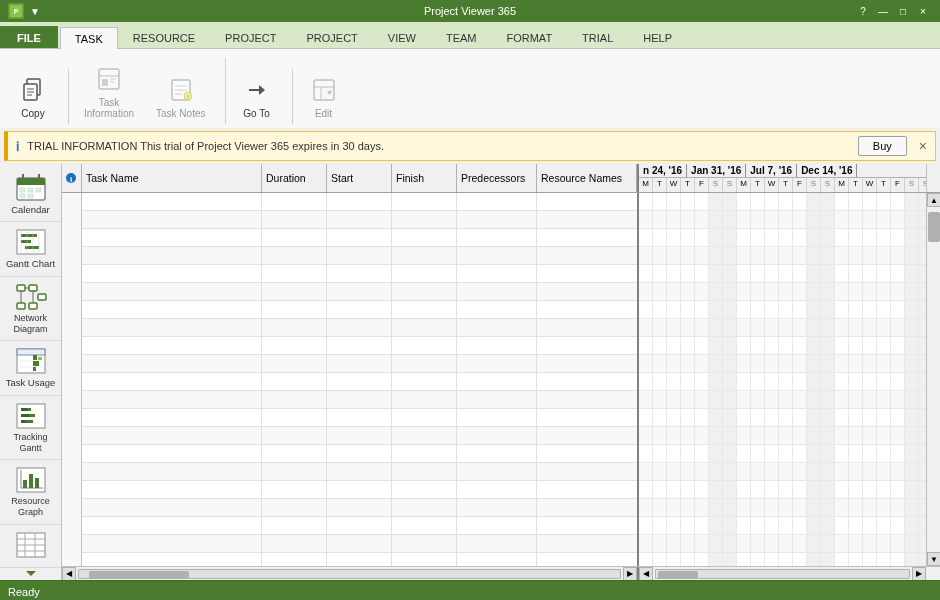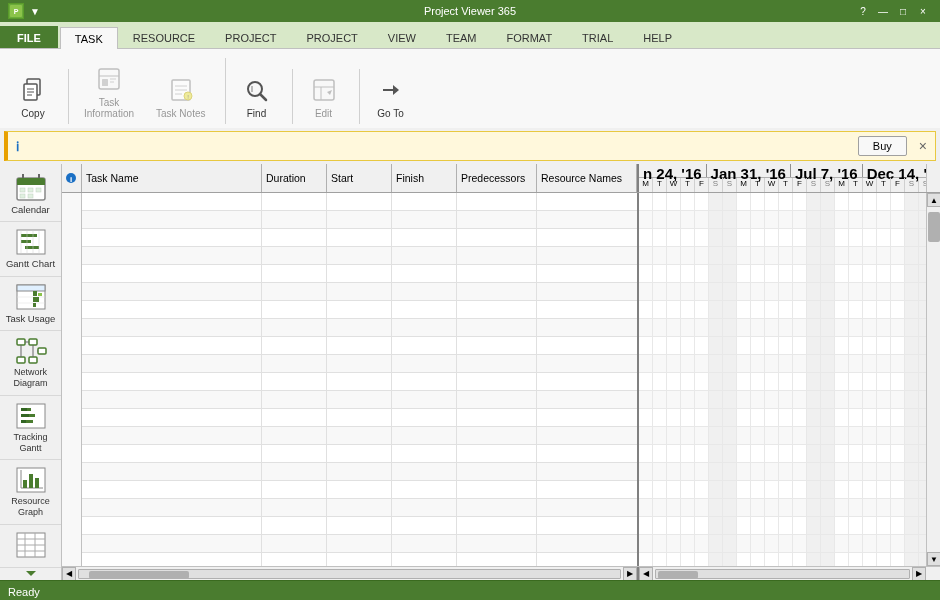--- a/index.html
+++ b/index.html
@@ -98,21 +98,21 @@
       align-items: center;
       background: #f0f0f0;
       font-size: 10.5px;
     }
     .col-task-name { width: 180px; }
     .col-duration { width: 65px; }
     .col-start { width: 65px; }
     .col-finish { width: 65px; }
     .col-predecessors { width: 80px; }
     .col-resource { width: 100px; }
-    .gantt-date-group { border-right: 1px solid #909090; padding: 1px 4px; font-size: 15px; font-weight: bold; white-space: nowrap; }
+    .gantt-date-group { border-right: 1px solid #909090; padding: 1px 4px; font-size: 10px; font-weight: bold; white-space: nowrap; }
     .gantt-day { width: 14px; font-size: 8px; text-align: center; border-right: 1px solid #d0d0d0; padding: 1px 0; flex-shrink: 0; }
     .gantt-day.weekend { color: #808080; }
     .grid-row { display: flex; border-bottom: 1px solid #e0e0e0; height: 18px; }
     .grid-row:nth-child(even) { background: #fafafa; }
     .grid-cell { border-right: 1px solid #e0e0e0; padding: 1px 4px; height: 18px; display: flex; align-items: center; font-size: 10.5px; overflow: hidden; }
     .grid-cell.indicator { width: 20px; background: #f8f8f8; border-right: 1px solid #c0c0c0; justify-content: center; }
 
     
     .gantt-row { display: flex; height: 18px; border-bottom: 1px solid #e8e8e8; }
     .gantt-cell { width: 14px; border-right: 1px solid #e8e8e8; flex-shrink: 0; }
@@ -214,56 +214,45 @@
           <text x="21" y="23" text-anchor="middle" font-size="6" fill="#333">!</text>
         </svg>
       </div>
       <span class="label">Task Notes</span>
     </div>
   </div>
   <div class="ribbon-group">
     <div class="ribbon-btn">
       <div class="icon">
         <svg width="28" height="28" viewBox="0 0 28 28">
-          <circle cx="12" cy="13" r="7" fill="none" stroke="#555" stroke-width="2"></circle>
-          <line x1="17" y1="18" x2="23" y2="24" stroke="#555" stroke-width="2.5" stroke-linecap="round"></line>
-          <line x1="9" y1="10" x2="9" y2="16" stroke="#555" stroke-width="1.5" opacity="0.5"></line>
+          <line x1="6" y1="14" x2="20" y2="14" stroke="#555" stroke-width="2"></line>
+          <polygon points="16,9 22,14 16,19" fill="#555"></polygon>
         </svg>
       </div>
-      <span class="label">Find</span>
+      <span class="label">Go To</span>
     </div>
   </div>
   <div class="ribbon-group">
     <div class="ribbon-btn disabled">
       <div class="icon">
         <svg width="28" height="28" viewBox="0 0 28 28">
           <rect x="4" y="4" width="20" height="20" fill="none" stroke="#888" stroke-width="1.5" rx="2"></rect>
           <line x1="4" y1="11" x2="24" y2="11" stroke="#888" stroke-width="1"></line>
           <line x1="11" y1="11" x2="11" y2="24" stroke="#888" stroke-width="1"></line>
           <polygon points="17,16 22,14 20,19" fill="#888"></polygon>
         </svg>
       </div>
       <span class="label">Edit</span>
     </div>
   </div>
-  <div class="ribbon-group">
-    <div class="ribbon-btn">
-      <div class="icon">
-        <svg width="28" height="28" viewBox="0 0 28 28">
-          <line x1="6" y1="14" x2="20" y2="14" stroke="#555" stroke-width="2"></line>
-          <polygon points="16,9 22,14 16,19" fill="#555"></polygon>
-        </svg>
-      </div>
-      <span class="label">Go To</span>
-    </div>
-  </div>
 </div>
 
 <div class="trial-bar">
   <span class="info-icon">ℹ</span>
+  <span>TRIAL INFORMATION This trial of Project Viewer 365 expires in 30 days.</span>
   <span class="spacer"></span>
   <button class="buy-btn">Buy</button>
   <span class="close-x">×</span>
 </div>
 
 <div class="main-area">
 
   <div class="sidebar">
     <div class="sidebar-item">
       <div class="icon">
@@ -293,47 +282,47 @@
           <line x1="12" y1="2" x2="12" y2="26" stroke="#ccc" stroke-width="0.5"></line>
           <line x1="18" y1="2" x2="18" y2="26" stroke="#ccc" stroke-width="0.5"></line>
           <line x1="24" y1="2" x2="24" y2="26" stroke="#ccc" stroke-width="0.5"></line>
         </svg>
       </div>
       <span class="label">Gantt Chart</span>
     </div>
     <div class="sidebar-item">
       <div class="icon">
         <svg width="32" height="28" viewBox="0 0 32 28">
-          <rect x="2" y="2" width="28" height="24" fill="white" stroke="#888" stroke-width="1"></rect>
-          <rect x="2" y="2" width="28" height="6" fill="#e0f0ff" stroke="#888" stroke-width="1"></rect>
-          <line x1="2" y1="14" x2="30" y2="14" stroke="#ddd" stroke-width="0.5"></line>
-          <line x1="2" y1="20" x2="30" y2="20" stroke="#ddd" stroke-width="0.5"></line>
-          <rect x="18" y="8" width="4" height="5" fill="#4a7c2f"></rect>
-          <rect x="23" y="10" width="4" height="3" fill="#8bc34a"></rect>
-          <rect x="18" y="14" width="6" height="5" fill="#4a7c2f"></rect>
-          <rect x="18" y="20" width="3" height="4" fill="#4a7c2f"></rect>
-        </svg>
-      </div>
-      <span class="label">Task Usage</span>
-    </div>
-    <div class="sidebar-item">
-      <div class="icon">
-        <svg width="32" height="28" viewBox="0 0 32 28">
           <rect x="2" y="2" width="8" height="6" fill="white" stroke="#4a7c2f" stroke-width="1.5" rx="1"></rect>
           <rect x="14" y="2" width="8" height="6" fill="white" stroke="#4a7c2f" stroke-width="1.5" rx="1"></rect>
           <rect x="2" y="20" width="8" height="6" fill="white" stroke="#4a7c2f" stroke-width="1.5" rx="1"></rect>
           <rect x="14" y="20" width="8" height="6" fill="white" stroke="#4a7c2f" stroke-width="1.5" rx="1"></rect>
           <rect x="23" y="11" width="8" height="6" fill="white" stroke="#4a7c2f" stroke-width="1.5" rx="1"></rect>
           <line x1="10" y1="5" x2="14" y2="5" stroke="#666" stroke-width="1"></line>
           <line x1="6" y1="8" x2="6" y2="20" stroke="#666" stroke-width="1"></line>
           <line x1="18" y1="8" x2="18" y2="20" stroke="#666" stroke-width="1"></line>
           <line x1="22" y1="14" x2="23" y2="14" stroke="#666" stroke-width="1"></line>
         </svg>
       </div>
       <span class="label" style="font-size:9px;">Network<br>Diagram</span>
+    </div>
+    <div class="sidebar-item">
+      <div class="icon">
+        <svg width="32" height="28" viewBox="0 0 32 28">
+          <rect x="2" y="2" width="28" height="24" fill="white" stroke="#888" stroke-width="1"></rect>
+          <rect x="2" y="2" width="28" height="6" fill="#e0f0ff" stroke="#888" stroke-width="1"></rect>
+          <line x1="2" y1="14" x2="30" y2="14" stroke="#ddd" stroke-width="0.5"></line>
+          <line x1="2" y1="20" x2="30" y2="20" stroke="#ddd" stroke-width="0.5"></line>
+          <rect x="18" y="8" width="4" height="5" fill="#4a7c2f"></rect>
+          <rect x="23" y="10" width="4" height="3" fill="#8bc34a"></rect>
+          <rect x="18" y="14" width="6" height="5" fill="#4a7c2f"></rect>
+          <rect x="18" y="20" width="3" height="4" fill="#4a7c2f"></rect>
+        </svg>
+      </div>
+      <span class="label">Task Usage</span>
     </div>
     <div class="sidebar-item">
       <div class="icon">
         <svg width="32" height="28" viewBox="0 0 32 28">
           <rect x="2" y="2" width="28" height="24" fill="white" stroke="#888" stroke-width="1"></rect>
           <rect x="6" y="6" width="10" height="3" fill="#4a7c2f"></rect>
           <rect x="6" y="6" width="6" height="3" fill="#2a5c1f" opacity="0.7"></rect>
           <rect x="6" y="12" width="14" height="3" fill="#4a7c2f"></rect>
           <rect x="6" y="12" width="8" height="3" fill="#2a5c1f" opacity="0.7"></rect>
           <rect x="6" y="18" width="12" height="3" fill="#4a7c2f"></rect>

